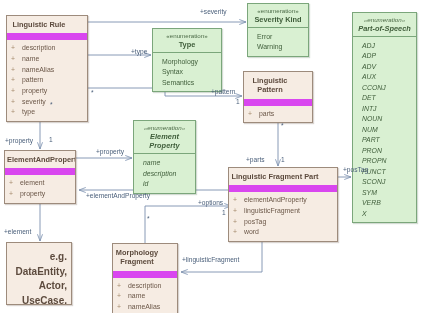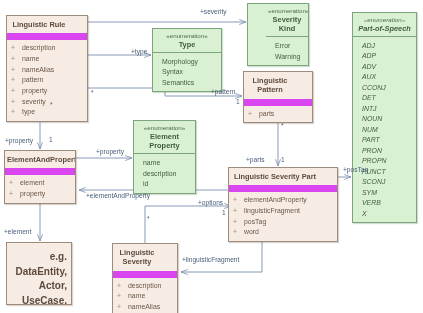--- a/index.html
+++ b/index.html
@@ -167,21 +167,21 @@
       <span class="stereo">«enumeration»</span>
       <span>Type</span>
     </div>
     <div class="body">
       <div class="lit">Morphology</div>
       <div class="lit">Syntax</div>
       <div class="lit">Semantics</div>
     </div>
   </div>
 
-  <div class="node enum" style="left:247px; top:3px; width:62px;padding-left:18px;">
+  <div class="node enum" style="left:247px; top:3px; width:62px;">
     <div class="title">
       <span class="stereo">«enumeration»</span>
       <span>Severity Kind</span>
     </div>
     <div class="body">
       <div class="lit">Error</div>
       <div class="lit">Warning</div>
     </div>
   </div>
 
@@ -214,21 +214,21 @@
   <div class="node" style="left:243px; top:71px; width:70px;">
     <div class="title">Linguistic Pattern</div>
     <div class="body">
       <div class="attr">
           <span class="vis">+</span>
           <span>parts</span>
         </div>
     </div>
   </div>
 
-  <div class="node enum" style="left:133px; top:120px; width:63px;">
+  <div class="node enum" style="left:133px; top:120px; width:63px;font-style:italic;">
     <div class="title">
       <span class="stereo">«enumeration»</span>
       <span>Element Property</span>
     </div>
     <div class="body">
       <div class="lit">name</div>
       <div class="lit">description</div>
       <div class="lit">id</div>
     </div>
   </div>
@@ -241,21 +241,21 @@
           <span>element</span>
         </div>
       <div class="attr">
           <span class="vis">+</span>
           <span>property</span>
         </div>
     </div>
   </div>
 
   <div class="node" style="left:228px; top:167px; width:110px;">
-    <div class="title">Linguistic Severity Part</div>
+    <div class="title">Linguistic Fragment Part</div>
     <div class="body">
       <div class="attr">
           <span class="vis">+</span>
           <span>elementAndProperty</span>
         </div>
       <div class="attr">
           <span class="vis">+</span>
           <span>linguisticFragment</span>
         </div>
       <div class="attr">
@@ -267,21 +267,21 @@
           <span>word</span>
         </div>
     </div>
   </div>
 
   <div class="node plain" style="left:6px; top:242px; width:66px; height:63px;">
     <div class="plainbody">e.g. DataEntity, Actor, UseCase, FR, QR</div>
   </div>
 
   <div class="node" style="left:112px; top:243px; width:66px;">
-    <div class="title">Linguistic Severity</div>
+    <div class="title">Morphology Fragment</div>
     <div class="body">
       <div class="attr">
           <span class="vis">+</span>
           <span>description</span>
         </div>
       <div class="attr">
           <span class="vis">+</span>
           <span>name</span>
         </div>
       <div class="attr">

